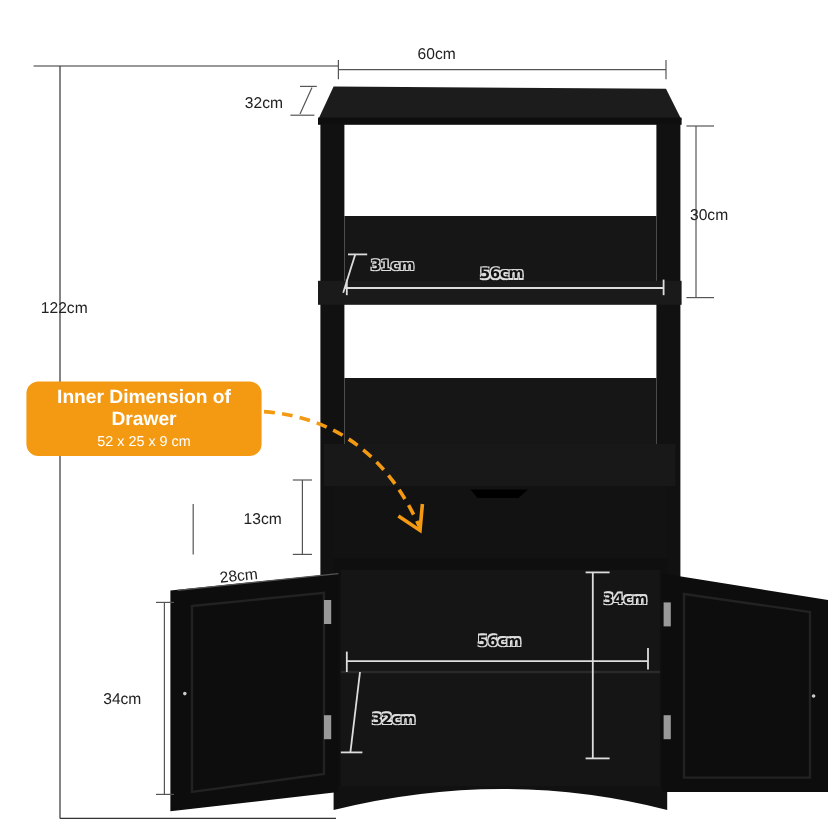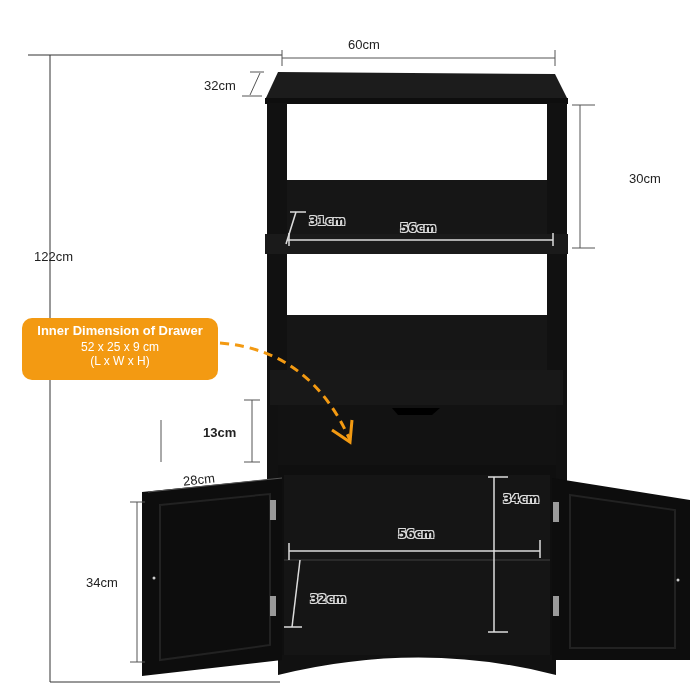--- a/index.html
+++ b/index.html
@@ -2,21 +2,21 @@
 <html><head>
 <meta charset="utf-8">
 <style>
   html, body { margin:0; padding:0; background:#ffffff; }
   body { width:700px; height:700px; position:relative; overflow:hidden; font-family:"Liberation Sans", sans-serif; }
   svg { position:absolute; left:0; top:0; }
   .lbl { position:absolute; font-size:13px; color:#222; white-space:nowrap; font-family:"Liberation Sans", sans-serif; }
   .inner { position:absolute; font-size:12px; font-weight:bold; color:#111; white-space:nowrap; font-family:"DejaVu Sans", sans-serif;
            -webkit-text-stroke:0; text-shadow: -1px -1px 0 #ddd, 1px -1px 0 #ddd, -1px 1px 0 #ddd, 1px 1px 0 #ddd; text-align: right; }
   .callout { position:absolute; left:22px; top:318px; width:196px; height:62px; background:#f39a12; border-radius:10px; text-align:center; color:#fff; }
-  .callout .t1 { font-weight:bold; font-size:13px; margin-top:5px; font-family:"Liberation Sans", sans-serif; }
+  .callout .t1 { font-weight:bold; font-size:16px; margin-top:5px; font-family:"Liberation Sans", sans-serif; }
   .callout .t2 { font-size:12px; margin-top:2px; }
   .callout .t3 { font-size:12px; }
 </style>
 </head>
 <body>
 
 <svg width="700" height="700" viewBox="0 0 700 700">
 
   <g stroke="#333" stroke-width="1" fill="none">
     <line x1="50" y1="55" x2="50" y2="682"></line>
@@ -103,28 +103,27 @@
     <line x1="244" y1="400" x2="260" y2="400"></line>
     <line x1="244" y1="462" x2="260" y2="462"></line>
   </g>
 
   <path d="M220,343 Q310,350 350,440" fill="none" stroke="#f39a12" stroke-width="3" stroke-dasharray="9,6"></path>
   <path d="M332,430 L350,442 L352,420" fill="none" stroke="#f39a12" stroke-width="3"></path>
 </svg>
 
 <div class="lbl" style="left:348px;top:37px;">60cm</div>
 <div class="lbl" style="left:204px;top:78px;">32cm</div>
-<div class="lbl" style="left:629px;top:171px;">30cm</div>
+<div class="lbl" style="left:575px;top:171px;">30cm</div>
 <div class="lbl" style="left:34px;top:249px;">122cm</div>
 <div class="inner" style="left:309px;top:214px;">31cm</div>
 <div class="inner" style="left:400px;top:221px;">56cm</div>
-<div class="lbl" style="left:203px;top:425px;font-weight:bold;">13cm</div>
+<div class="lbl" style="left:203px;top:425px;">13cm</div>
 <div class="lbl" style="left:183px;top:472px;transform:rotate(-6deg);">28cm</div>
 <div class="lbl" style="left:86px;top:575px;">34cm</div>
 <div class="inner" style="left:398px;top:527px;">56cm</div>
 <div class="inner" style="left:503px;top:492px;">34cm</div>
 <div class="inner" style="left:310px;top:592px;">32cm</div>
 
 <div class="callout">
   <div class="t1">Inner Dimension of Drawer</div>
   <div class="t2">52 x 25 x 9 cm</div>
-  <div class="t3">(L x W x H)</div>
 </div>
 
 </body></html>

